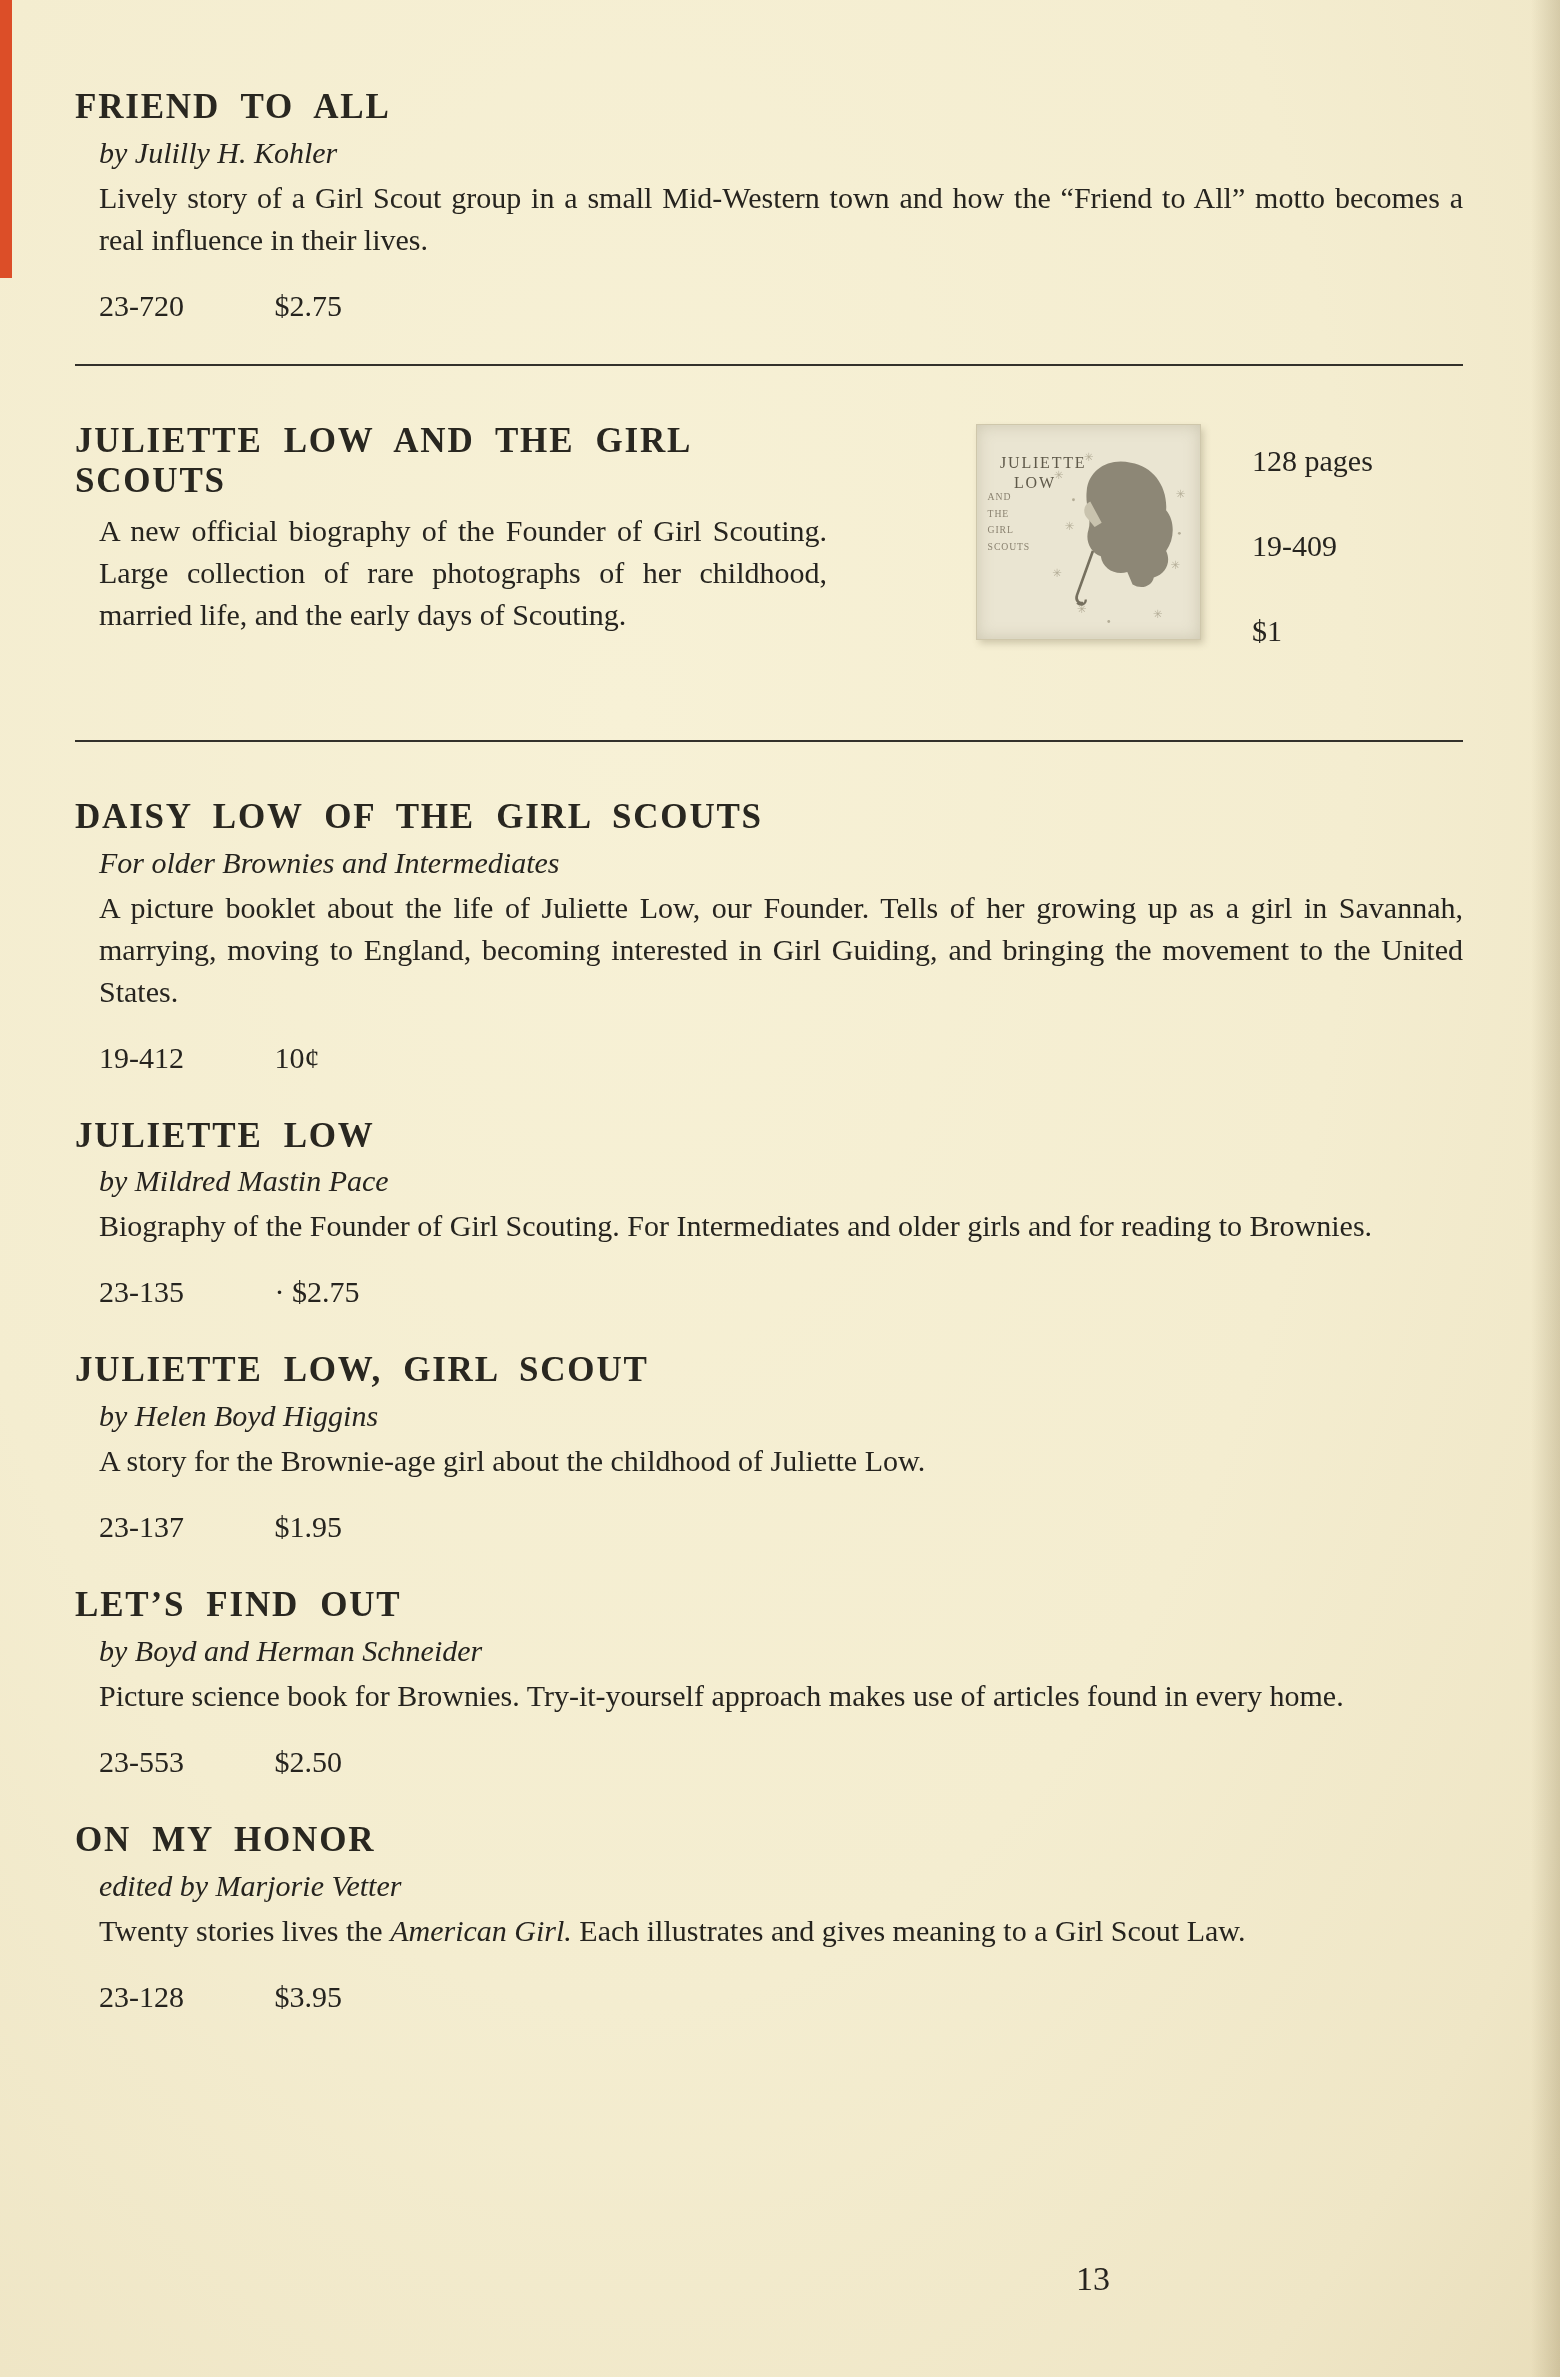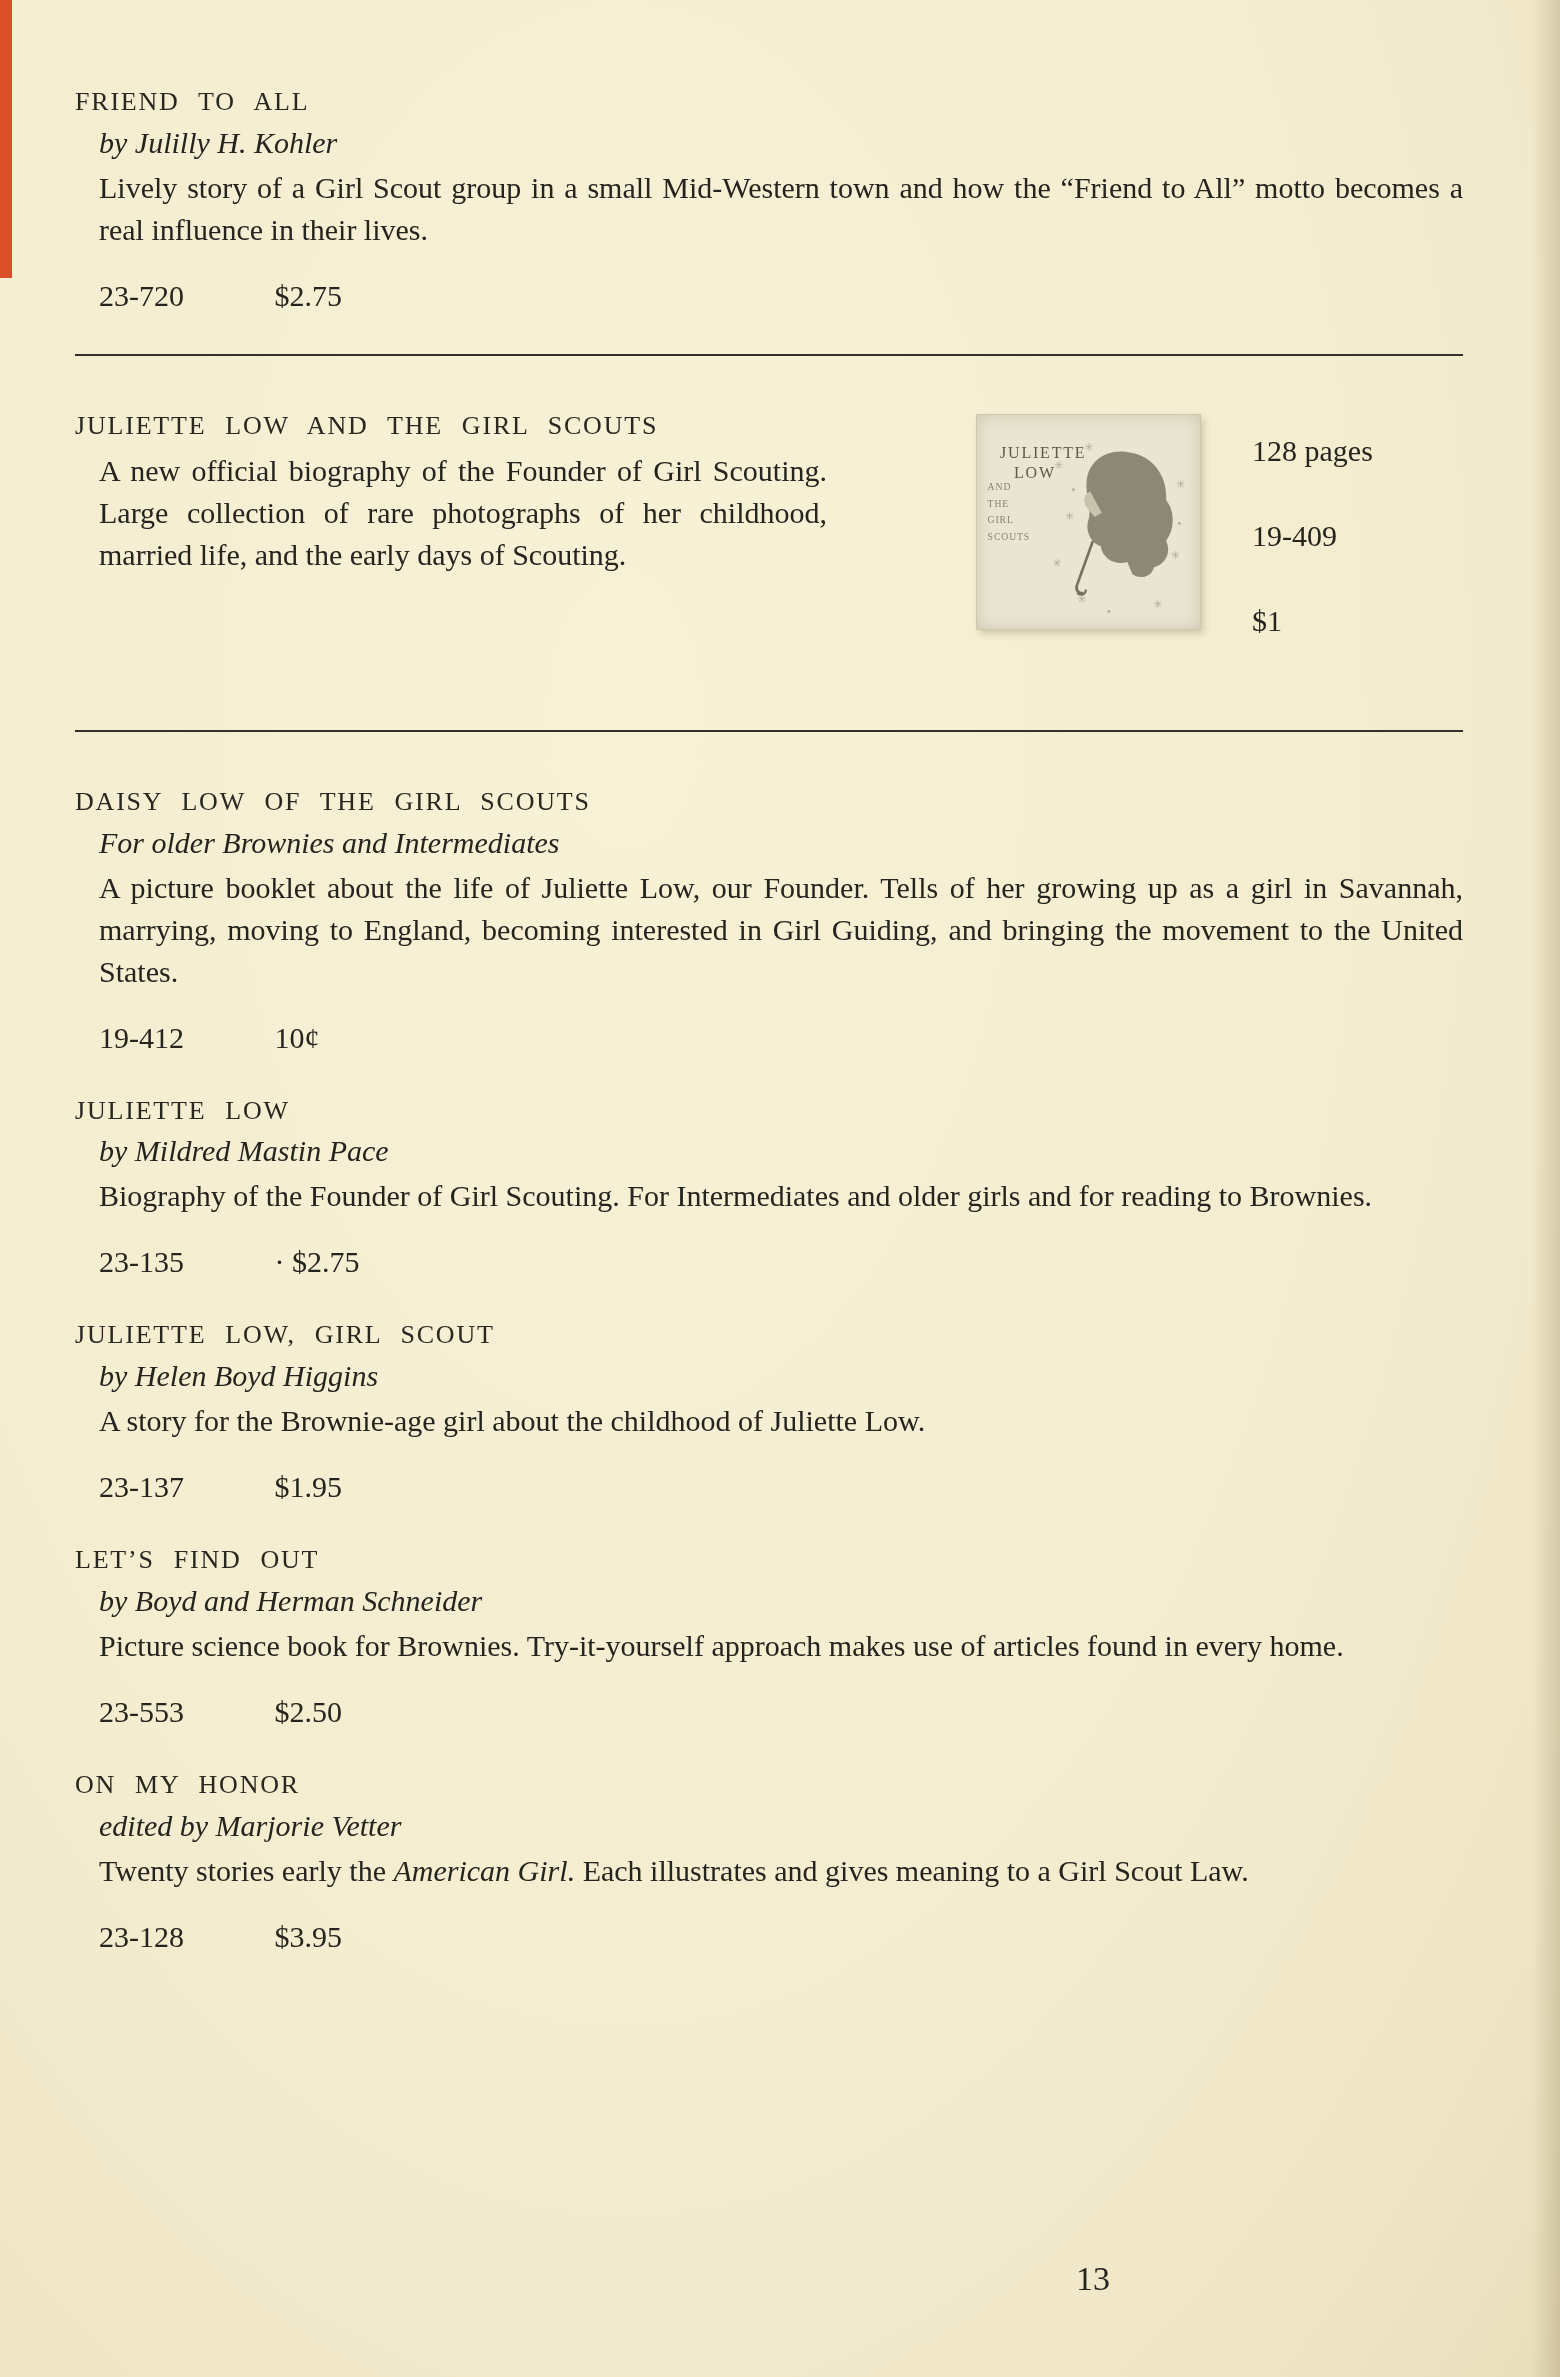--- a/index.html
+++ b/index.html
@@ -23,22 +23,22 @@
     background: linear-gradient(90deg, rgba(0,0,0,0), rgba(110,90,45,0.22));
   }
   .content {
     position: absolute;
     top: 87px; left: 75px;
     width: 1388px;
   }
   .book { margin-bottom: 41px; }
   .title {
     margin: 0 0 8.8px 0;
-    font-size: 26px;
-    font-weight: normal;
+    font-size: 35px;
+    font-weight: bold;
     letter-spacing: 1.8px;
     word-spacing: 10.6px;
     color: #292720;
   }
   .byline {
     margin: 0 0 7px 24px;
     font-size: 30px;
     font-style: italic;
   }
   .desc {
@@ -196,21 +196,21 @@
       <p class="desc">Picture science book for Brownies. Try-it-yourself approach makes use of articles found in every home.</p>
       <p class="codes">
         <span class="code">23-553</span>
         <span class="price">$2.50</span>
       </p>
     </section>
 
     <section class="book">
       <h2 class="title">ON MY HONOR</h2>
       <p class="byline">edited by Marjorie Vetter</p>
-      <p class="desc"><span>Twenty stories early the </span><em>American Girl.</em><span> Each illustrates and gives meaning to a Girl Scout Law.</span></p>
+      <p class="desc"><span>Twenty stories lives the </span><em>American Girl.</em><span> Each illustrates and gives meaning to a Girl Scout Law.</span></p>
       <p class="codes">
         <span class="code">23-128</span>
         <span class="price">$3.95</span>
       </p>
     </section>
 
   </div>
 
   <div class="page-num">13</div>
 </div>

